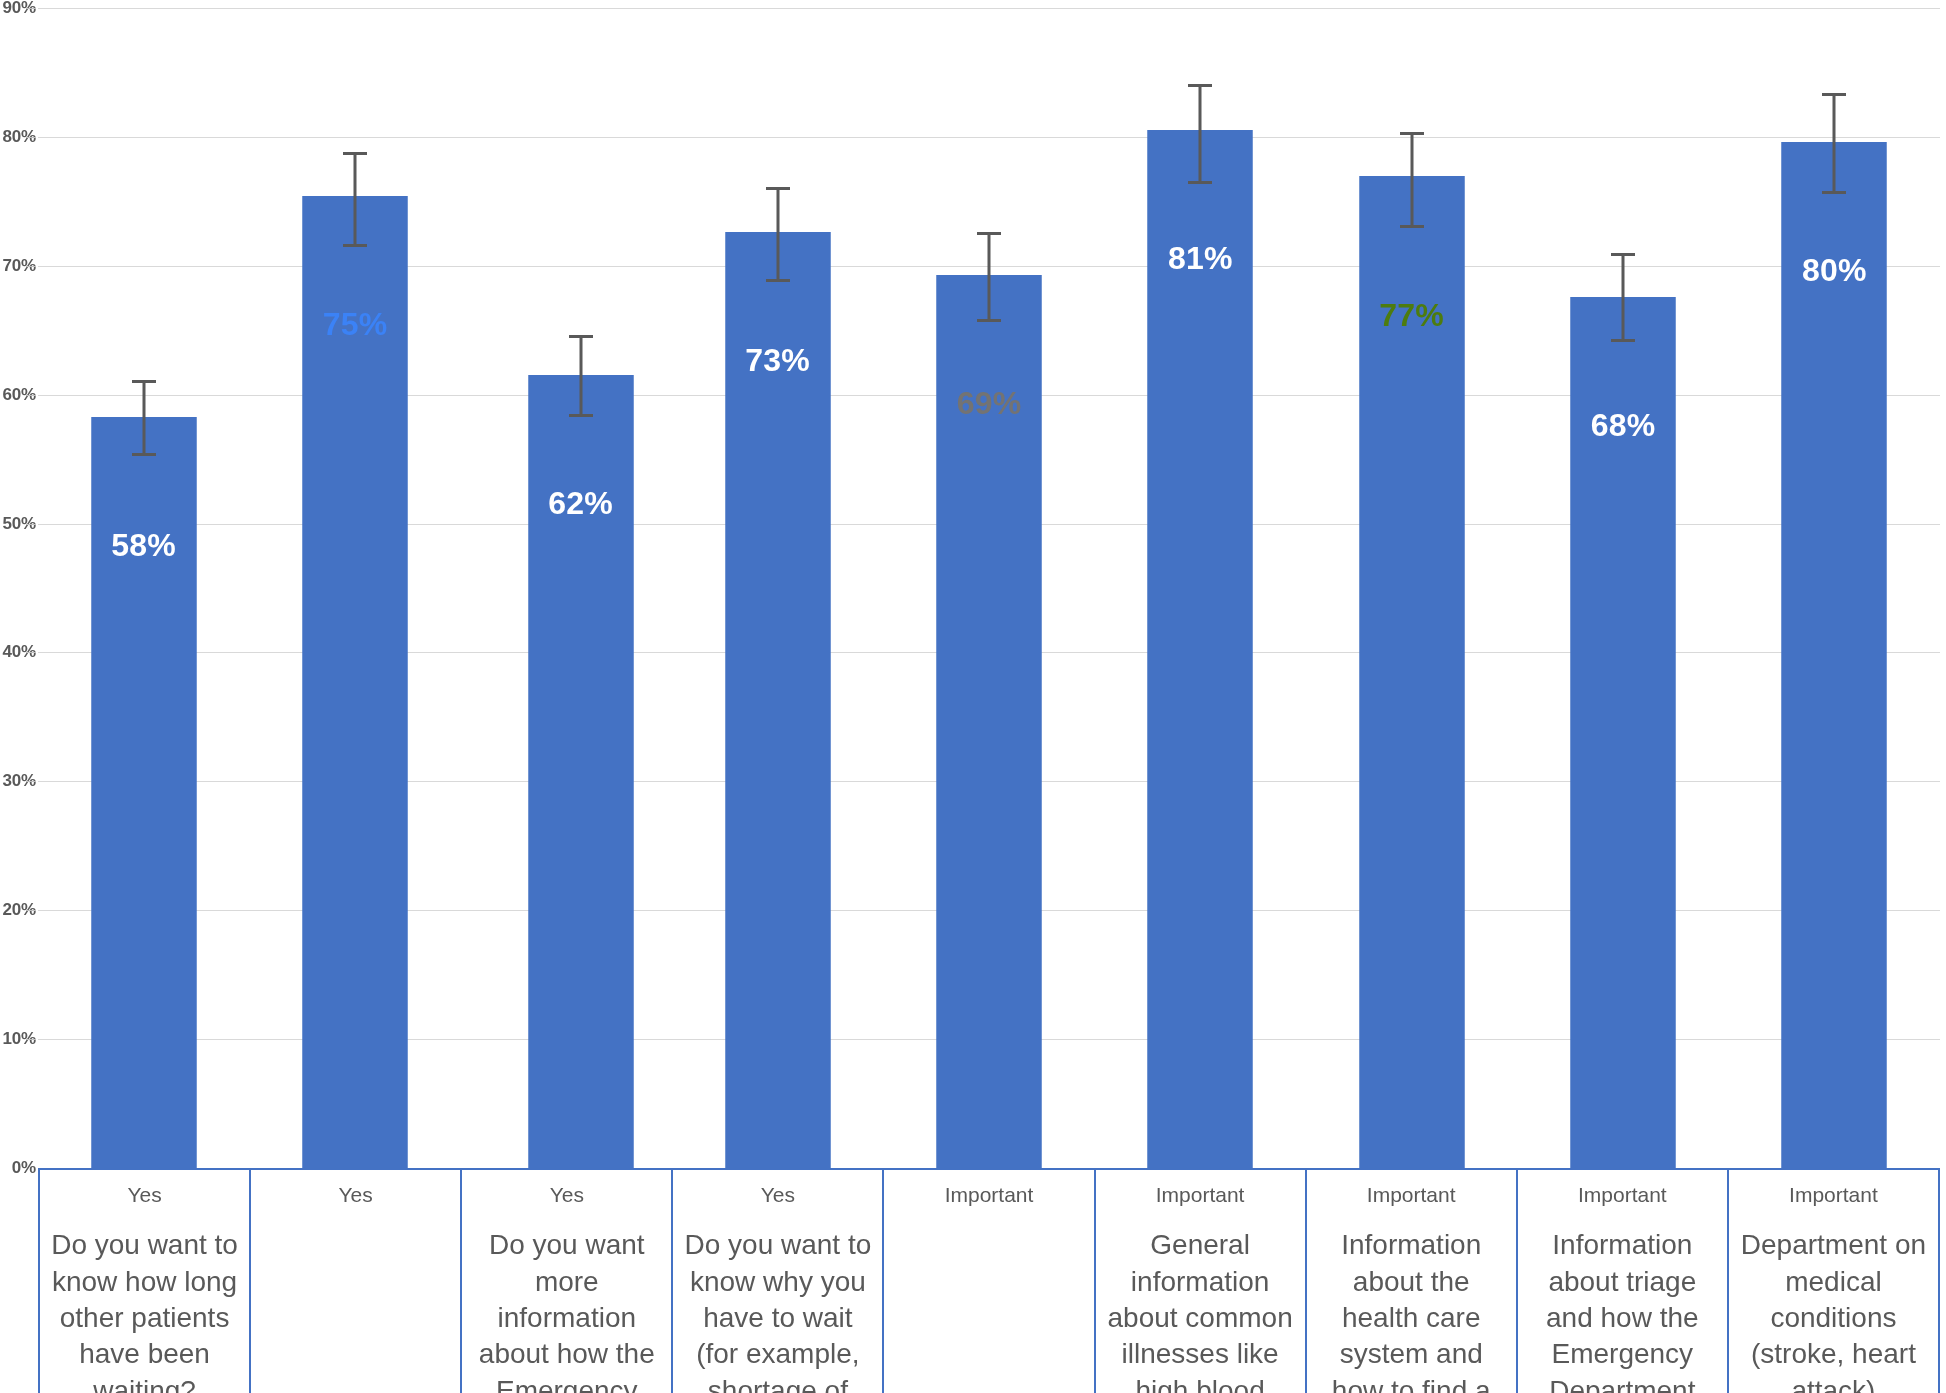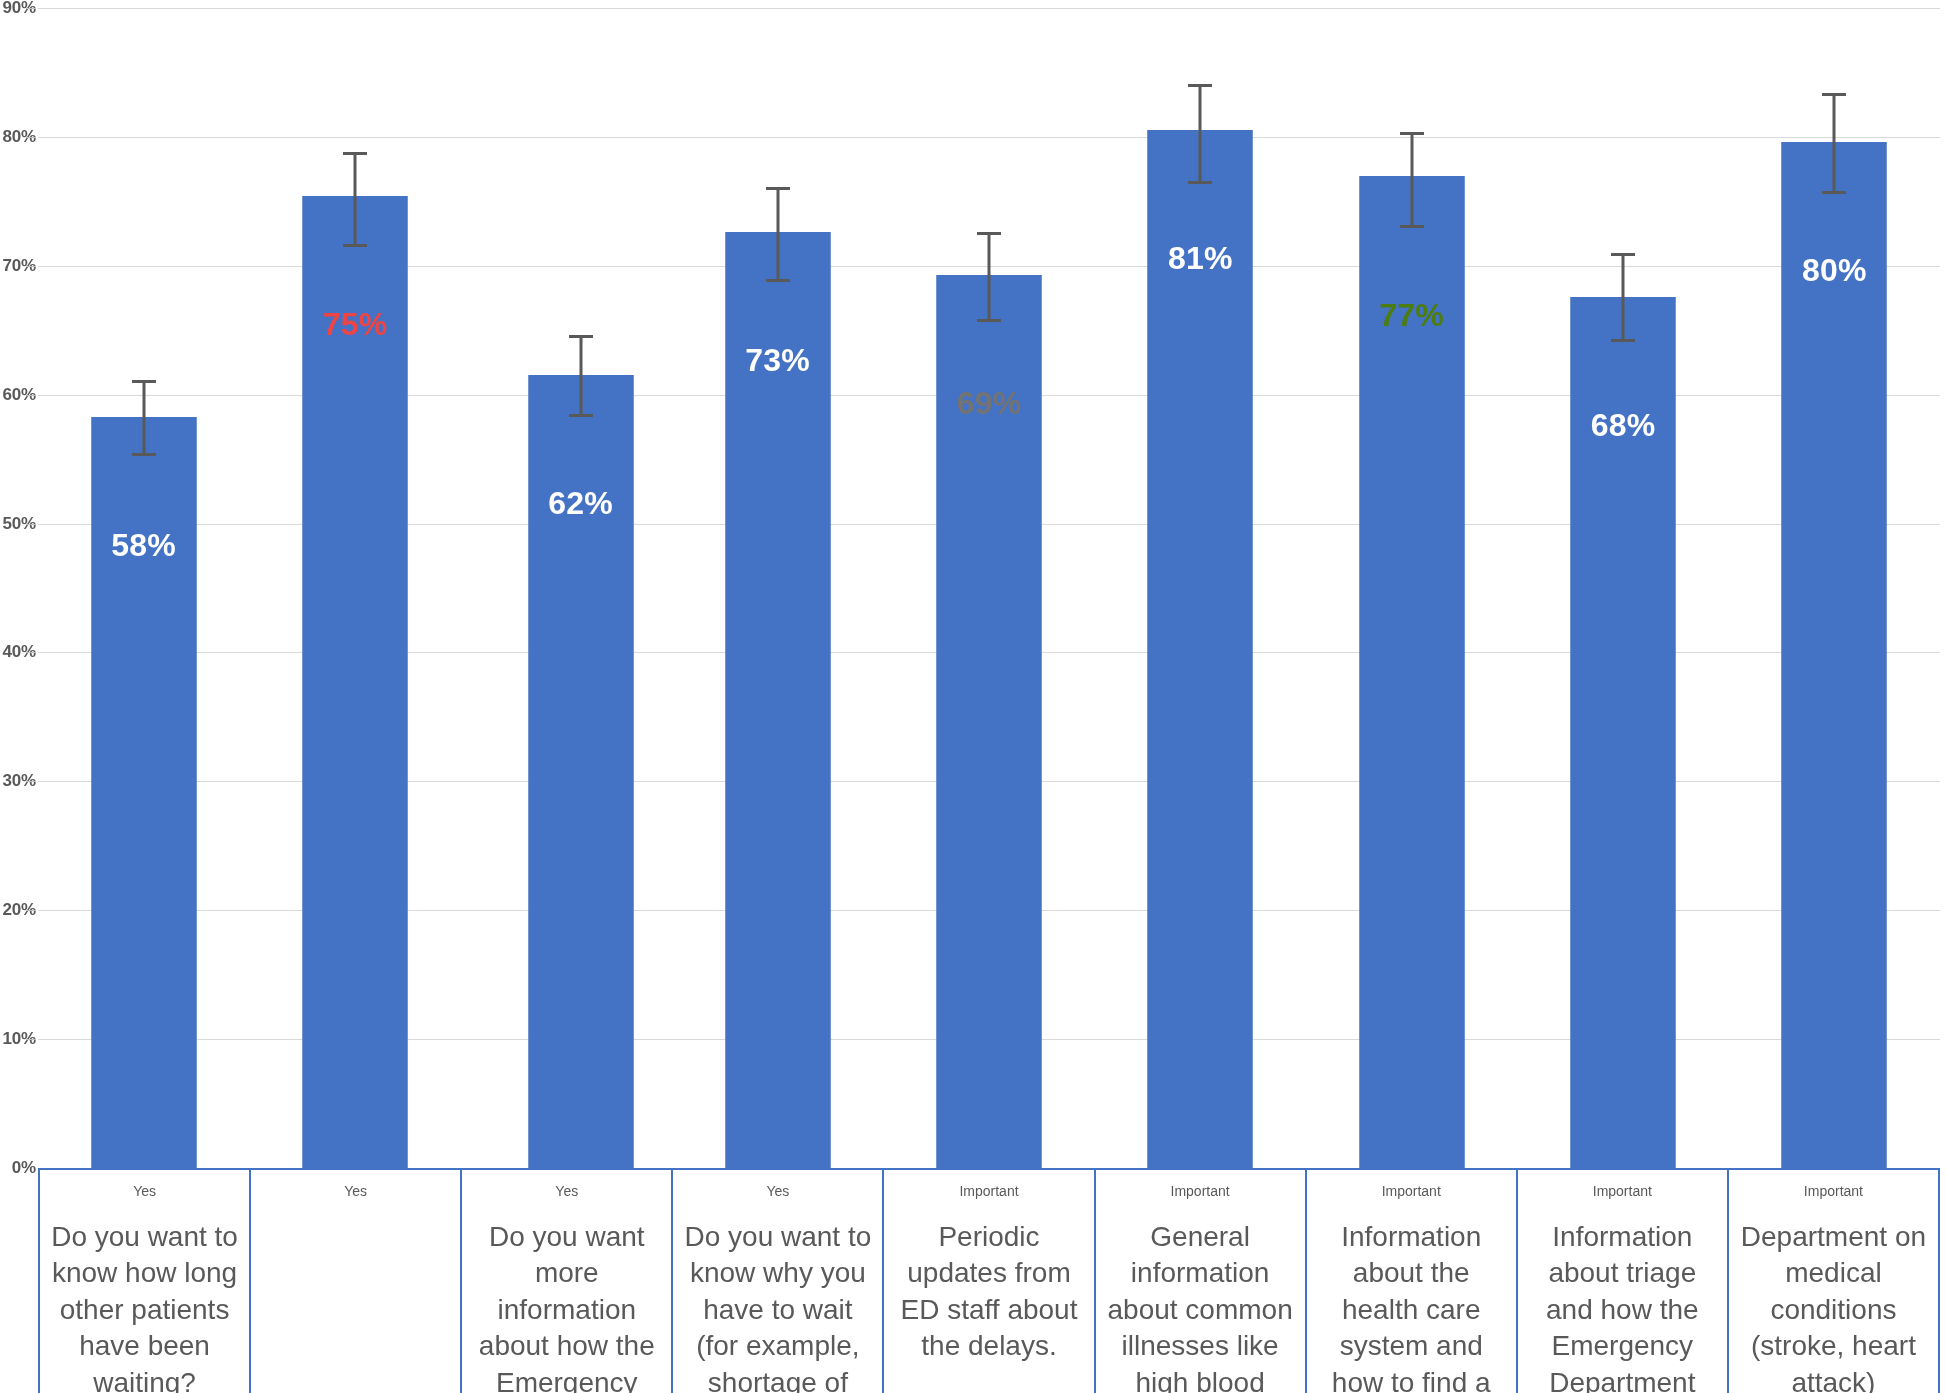--- a/index.html
+++ b/index.html
@@ -125,21 +125,21 @@
     border-top: 2px solid #4472c4;
     box-sizing: border-box;
     padding: 13px 6px 0 6px;
     text-align: center;
     position: relative;
   }
   .cat-cell:last-child {
     border-right: 2px solid #4472c4;
   }
   .cat-response {
-    font-size: 14px;
+    font-size: 21px;
     color: #595959;
     line-height: 1.15;
     margin-bottom: 20px;
   }
   .cat-question {
     font-size: 28px;
     color: #595959;
     line-height: 1.30;
   }
 </style>
@@ -185,21 +185,21 @@
     <div id="bars-layer">
         <div class="bar-slot" style="left: 0px; width: 211.333px;">
           <div class="bar" style="height: 751.422px; background: rgb(68, 114, 196); border-color: rgb(68, 114, 196);"></div>
           <div class="bar-label" style="color: rgb(255, 255, 255); top: 518.578px;">58%</div>
           <div class="errorbar" style="top: 372.489px; height: 72.1778px; background: rgb(89, 89, 89);"></div>
           <div class="errorcap" style="top: 372.489px; background: rgb(89, 89, 89);"></div>
           <div class="errorcap" style="top: 444.667px; background: rgb(89, 89, 89);"></div>
         </div>
         <div class="bar-slot" style="left: 211.333px; width: 211.333px;">
           <div class="bar" style="height: 971.822px; background: rgb(68, 114, 196); border-color: rgb(68, 114, 196);"></div>
-          <div class="bar-label" style="color: #ef4444; top: 298.178px;">75%</div>
+          <div class="bar-label" style="color: #3b82f6; top: 298.178px;">75%</div>
           <div class="errorbar" style="top: 144.356px; height: 91.5111px; background: rgb(89, 89, 89);"></div>
           <div class="errorcap" style="top: 144.356px; background: rgb(89, 89, 89);"></div>
           <div class="errorcap" style="top: 235.867px; background: rgb(89, 89, 89);"></div>
         </div>
         <div class="bar-slot" style="left: 437px; width: 211.333px;">
           <div class="bar" style="height: 792.667px; background: rgb(68, 114, 196); border-color: rgb(68, 114, 196);"></div>
           <div class="bar-label" style="color: rgb(255, 255, 255); top: 477.333px;">62%</div>
           <div class="errorbar" style="top: 327.378px; height: 78.6222px; background: rgb(89, 89, 89);"></div>
           <div class="errorcap" style="top: 327.378px; background: rgb(89, 89, 89);"></div>
           <div class="errorcap" style="top: 406px; background: rgb(89, 89, 89);"></div>
@@ -260,21 +260,20 @@
       <div class="cat-cell">
         <div class="cat-response">Yes</div>
         <div class="cat-question">Do you want more information about how the Emergency Department functions?</div>
       </div>
       <div class="cat-cell">
         <div class="cat-response">Yes</div>
         <div class="cat-question">Do you want to know why you have to wait (for example, shortage of beds or other critical patients)?</div>
       </div>
       <div class="cat-cell">
         <div class="cat-response">Important</div>
-        <div class="cat-question">Periodic updates from ED staff about the delays.</div>
       </div>
       <div class="cat-cell">
         <div class="cat-response">Important</div>
         <div class="cat-question">General information about common illnesses like high blood pressure, diabetes or cancer prevention</div>
       </div>
       <div class="cat-cell">
         <div class="cat-response">Important</div>
         <div class="cat-question">Information about the health care system and how to find a primary care provider</div>
       </div>
       <div class="cat-cell">

